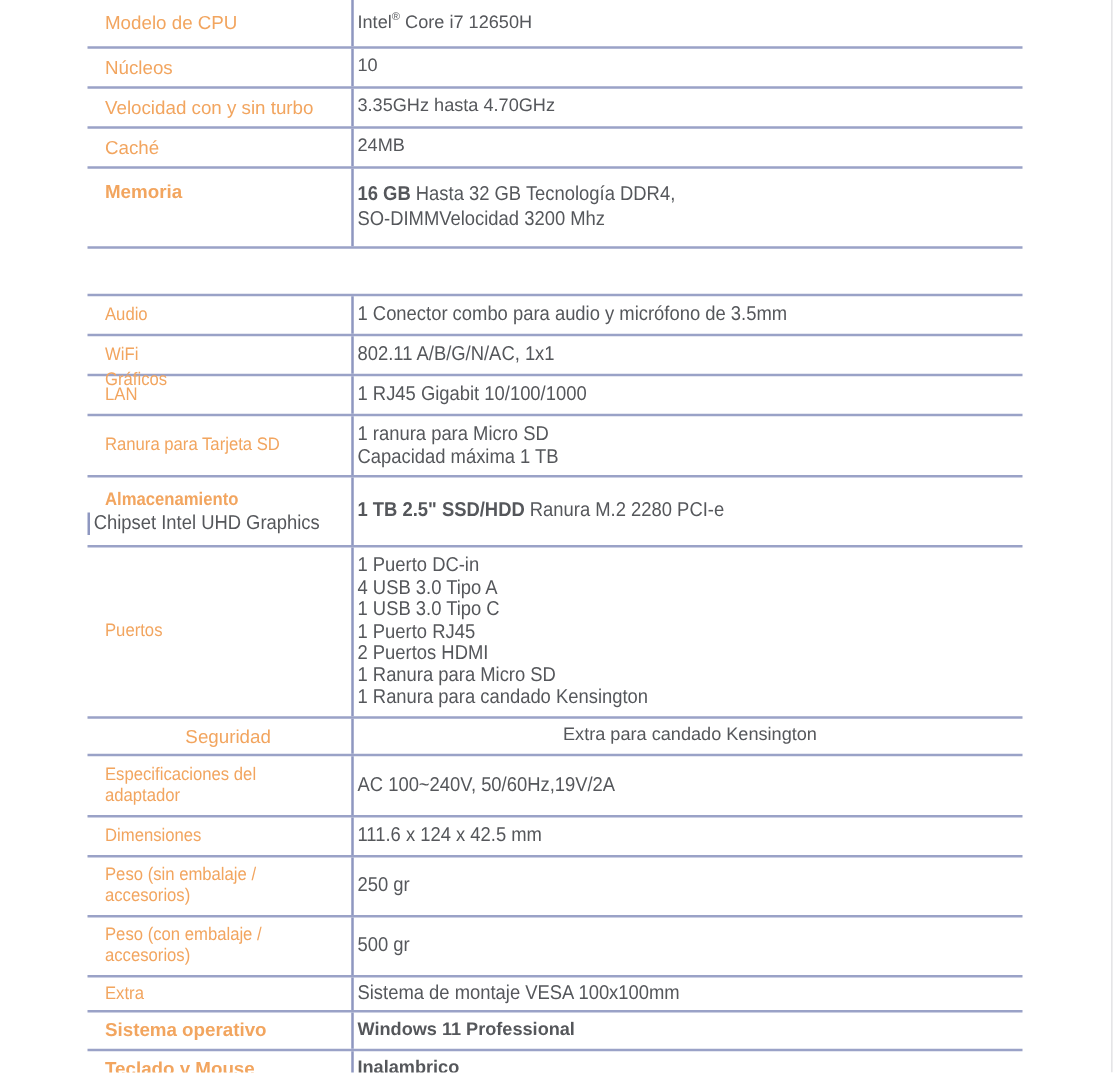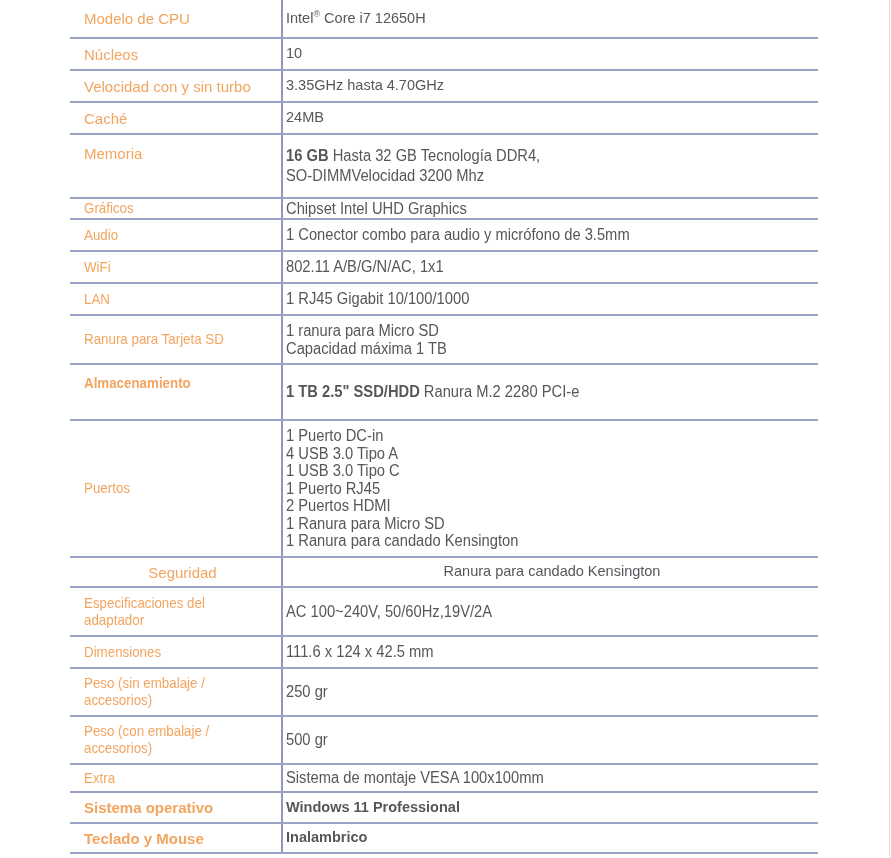--- a/index.html
+++ b/index.html
@@ -41,21 +41,21 @@
   .cond .line{transform:scaleX(0.92);transform-origin:0 50%;}
   .cell.label.cond{font-size:14.5px;}
   .cell.value.cond{font-size:16px;}
   .lg{font-size:15.5px;}
   .lg .line{line-height:20px;}
   .strong{color:var(--accent-orange-strong);}
   .bold{font-weight:bold;}
   .dark{color:var(--text-dark);}
   .b{font-weight:bold;}
   .top{justify-content:flex-start;padding-top:10px;}
-  .indent{padding-left:22px;}
+  .indent{padding-left:22px;font-weight:bold;}
   sup{font-size:9px;line-height:0;}
 </style>
 </head>
 <body>
 
 <div id="spec-table">
     <div class="row" style="height: 39px;">
     <div class="cell label">
         <div class="line">Modelo de CPU</div>
       </div>
@@ -89,21 +89,21 @@
   </div>
     <div class="row" style="height: 64px;">
     <div class="cell label top indent">
         <div class="line">Memoria</div>
       </div>
     <div class="cell value cond lg">
         <div class="line"><span class="b">16 GB</span><span> Hasta 32 GB Tecnología DDR4,</span></div>
         <div class="line"><span>SO-DIMMVelocidad 3200 Mhz</span></div>
       </div>
   </div>
-    <div class="row" style="height: 21px;">
+    <div class="row" style="height: 38px; flex-direction: column;">
     <div class="cell label cond">
         <div class="line">Gráficos</div>
       </div>
     <div class="cell value cond">
         <div class="line"><span>Chipset Intel UHD Graphics</span></div>
       </div>
   </div>
     <div class="row" style="height: 32px;">
     <div class="cell label cond">
         <div class="line">Audio</div>
@@ -157,21 +157,21 @@
         <div class="line"><span>2 Puertos HDMI</span></div>
         <div class="line"><span>1 Ranura para Micro SD</span></div>
         <div class="line"><span>1 Ranura para candado Kensington</span></div>
       </div>
   </div>
     <div class="row" style="height: 30px; text-align: center;">
     <div class="cell label">
         <div class="line">Seguridad</div>
       </div>
     <div class="cell value">
-        <div class="line"><span>Ranura para candado Kensington</span></div>
+        <div class="line"><span>Extra para candado Kensington</span></div>
       </div>
   </div>
     <div class="row" style="height: 49px;">
     <div class="cell label cond">
         <div class="line">Especificaciones del</div>
         <div class="line">adaptador</div>
       </div>
     <div class="cell value cond">
         <div class="line"><span>AC 100~240V, 50/60Hz,19V/2A</span></div>
       </div>

